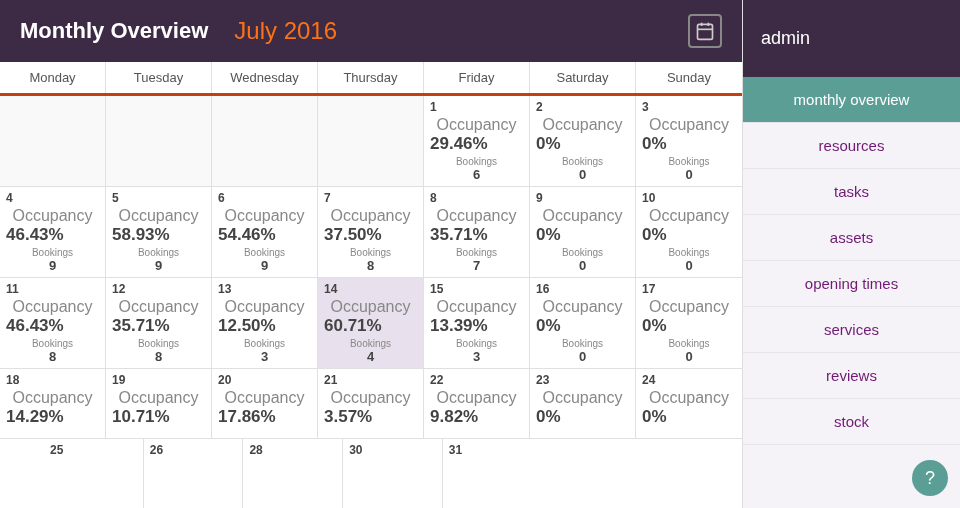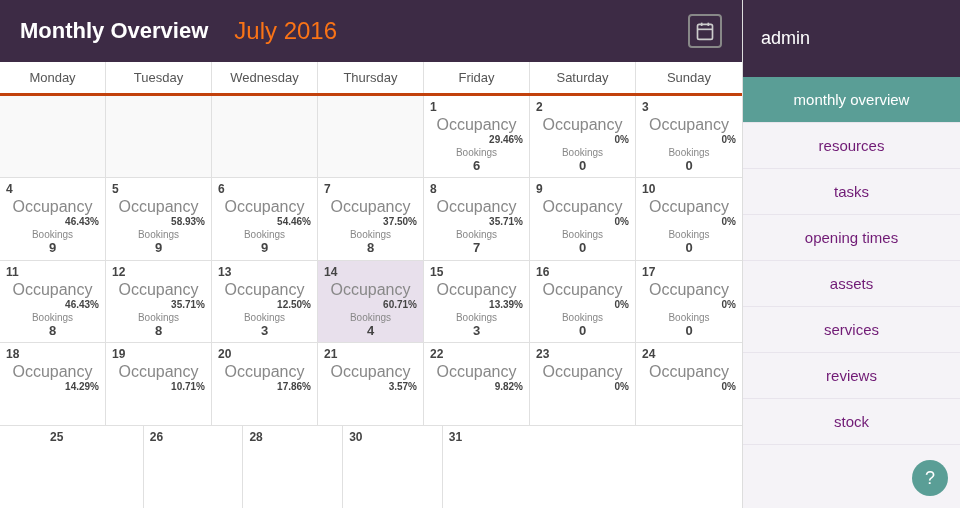--- a/index.html
+++ b/index.html
@@ -106,24 +106,24 @@
       font-weight: 600;
       margin-bottom: 2px;
     }
 
     .cell-occupancy-label {
       font-size: 16px;
       color: #888;
       text-align: center;
     }
     .cell-occupancy-value {
-      font-size: 10px;
+      font-size: 17px;
       font-weight: 600;
       color: #444;
-      text-align: right;
+      text-align: left;
     }
     .cell-bookings-label {
       font-size: 10px;
       color: #888;
       text-align: center;
       margin-top: 2px;
     }
     .cell-bookings-value {
       font-size: 13px;
       font-weight: 600;
@@ -393,20 +393,20 @@
       </div>
   </div>
 </div>
 
 <div id="sidebar">
   <div id="sidebar-header">admin</div>
   <div id="sidebar-nav">
   <div class="sidebar-nav-item active">monthly overview</div>
       <div class="sidebar-nav-item">resources</div>
       <div class="sidebar-nav-item">tasks</div>
+      <div class="sidebar-nav-item">assets</div>
       <div class="sidebar-nav-item">opening times</div>
-      <div class="sidebar-nav-item">assets</div>
       <div class="sidebar-nav-item">services</div>
       <div class="sidebar-nav-item">reviews</div>
       <div class="sidebar-nav-item">stock</div>
     </div>
   <div id="chat-button">?</div>
 </div>
 
 </body></html>

